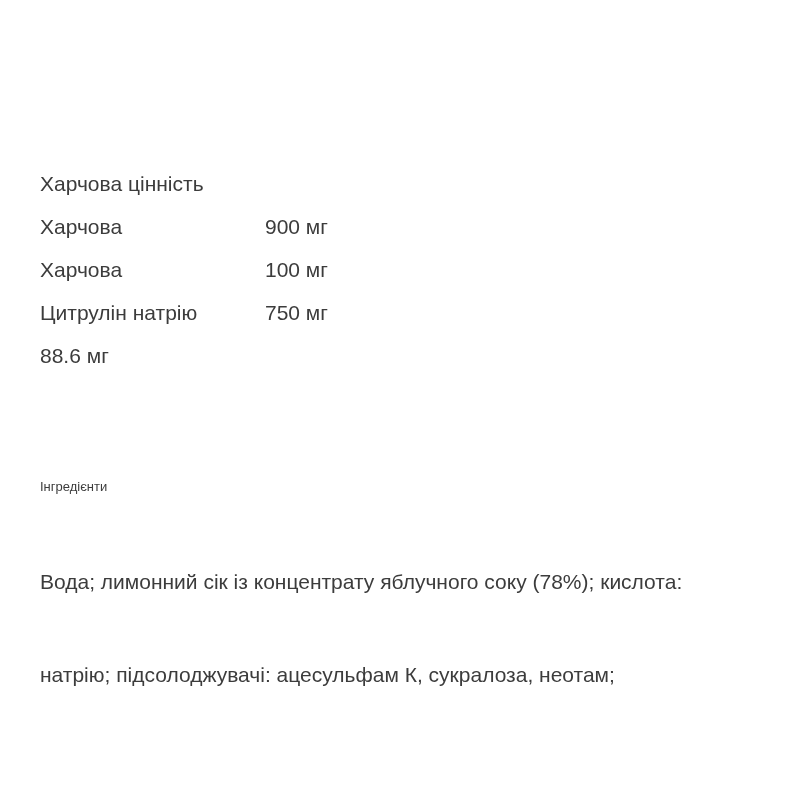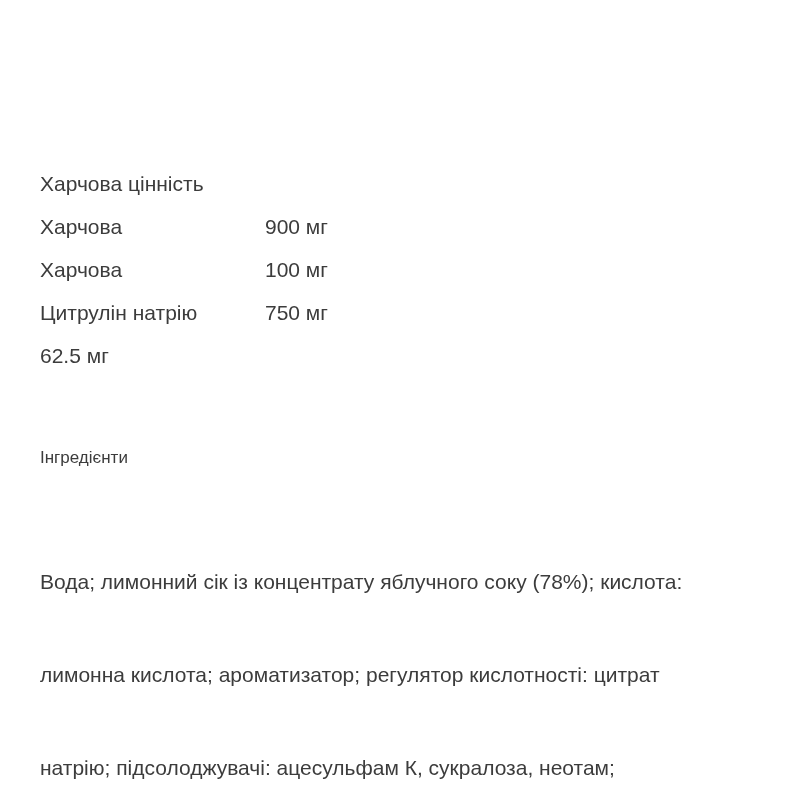--- a/index.html
+++ b/index.html
@@ -29,22 +29,22 @@
   .nrow .label {
     width: 225px;
     flex: 0 0 225px;
   }
   .nrow .value {
     white-space: pre;
   }
   .ingredients-heading {
     position: absolute;
     left: 40px;
-    top: 448px;
-    font-size: 17px;
+    top: 479px;
+    font-size: 13px;
   }
   .ingredients-text {
     position: absolute;
     left: 40px;
     top: 504px;
     font-size: 21px;
     line-height: 31px;
     white-space: pre;
   }
 </style>
@@ -61,24 +61,23 @@
   </div>
   <div class="nrow">
     <span class="label">Харчова</span>
     <span class="value">100 мг</span>
   </div>
   <div class="nrow">
     <span class="label">Цитрулін натрію</span>
     <span class="value">750 мг</span>
   </div>
   <div class="nrow">
-    <span class="value">62.5 мг</span>
+    <span class="value">88.6 мг</span>
   </div>
 </div>
 
 <div class="ingredients-heading">Інгредієнти</div>
 
 <div class="ingredients-text">
   <div>Вода; лимонний сік із концентрату яблучного соку (78%); кислота:</div>
-  <div>лимонна кислота; ароматизатор; регулятор кислотності: цитрат</div>
   <div>натрію; підсолоджувачі: ацесульфам К, сукралоза, неотам;</div>
   
 </div>
 
 </body></html>

